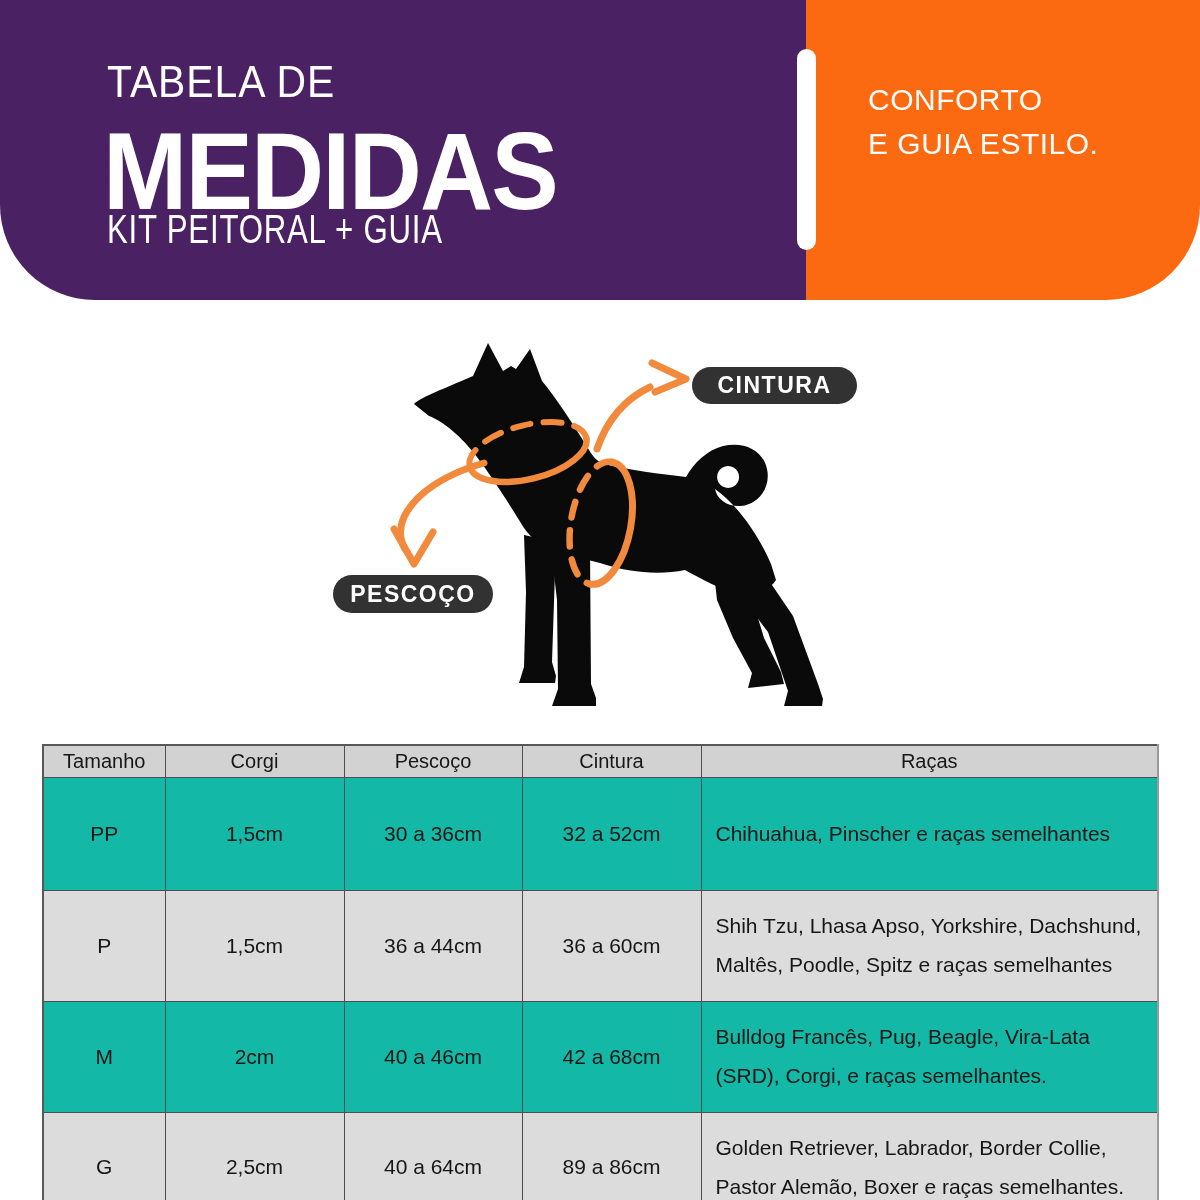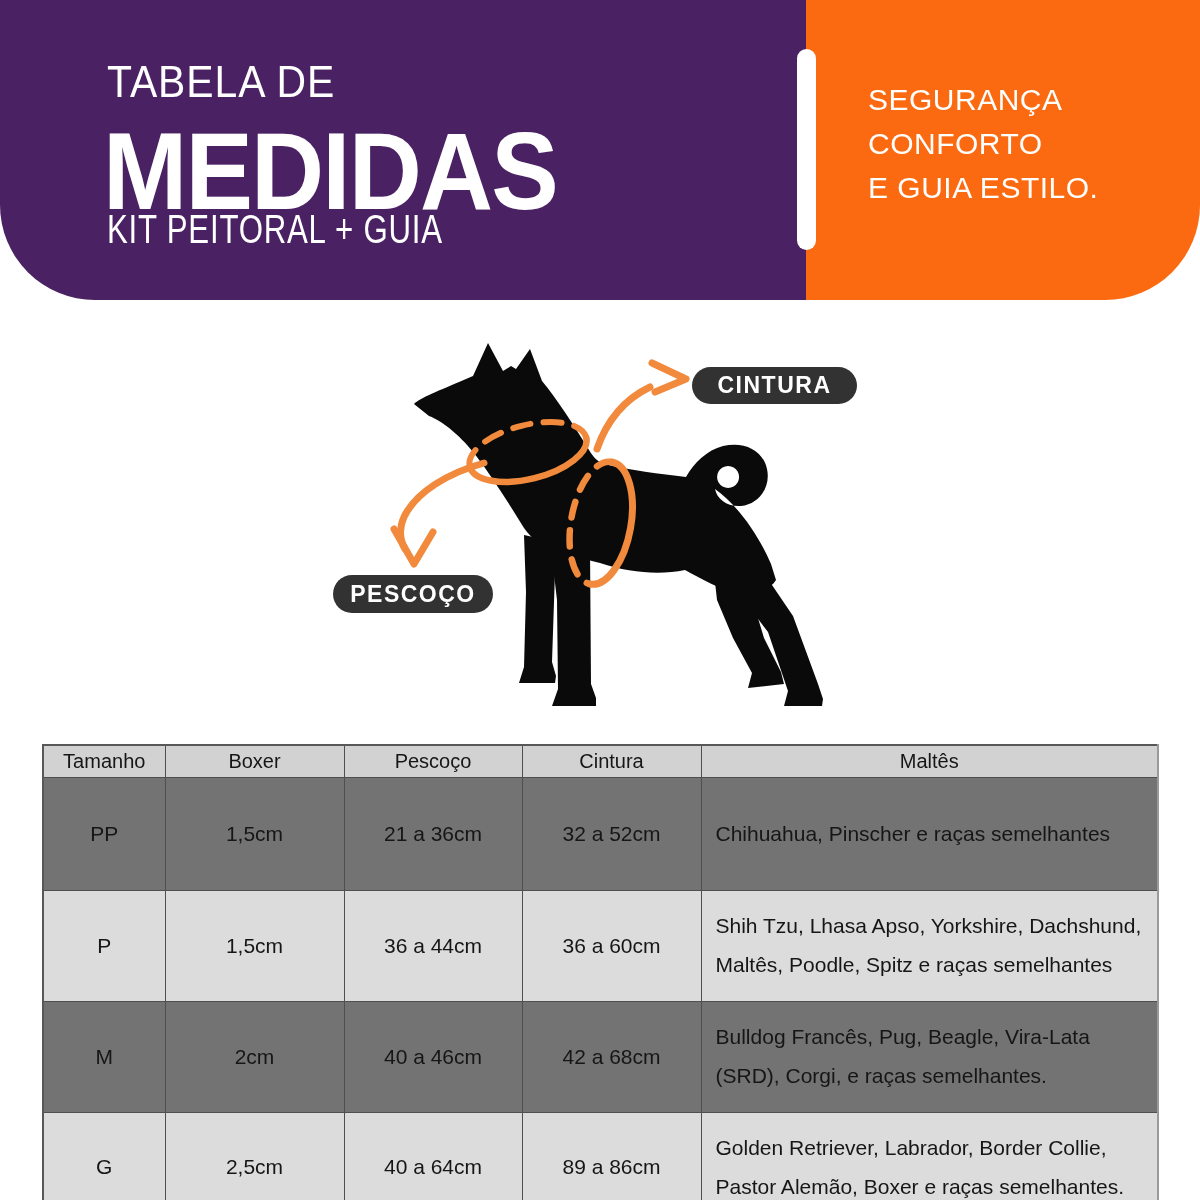--- a/index.html
+++ b/index.html
@@ -37,40 +37,39 @@
   .ink{fill:var(--ink);}
   .ring{stroke:var(--accent);fill:none;stroke-linecap:round;}
   .arrow{stroke:var(--accent);fill:none;stroke-linecap:round;stroke-linejoin:round;}
 
   
   .size-table{left:42px;top:744px;width:1115px;border-collapse:collapse;table-layout:fixed;
               border:2px solid #585858;border-right:2px solid #9a9a9a;border-bottom:3px solid #9a9a9a;}
   .size-table th,.size-table td{border:1px solid #4f4f4f;color:#161616;font-weight:400;
               text-align:center;vertical-align:middle;}
   .size-table th{background:var(--table-header-bg);font-size:20px;height:29px;}
-  .size-table td{font-size:21px;line-height:1.85;background:#737373;}
+  .size-table td{font-size:21px;line-height:1.85;background:#14b8a6;}
   .size-table tr.alt td{background:var(--table-alt-bg);}
   .size-table td.races{text-align:left;padding:4px 14px;}
   .r-pp td{height:104px;} .r-p td{height:102px;} .r-m td{height:102px;} .r-g td{height:101px;}
 </style>
 </head>
 <body>
 
 <div class="abs purple-panel"></div>
 <div class="abs orange-panel"></div>
 <div class="abs divider-pill"></div>
 
 <div class="abs title-block">
   <div class="t-kicker">TABELA DE</div>
   <div class="t-main">MEDIDAS</div>
   <div class="t-sub">KIT PEITORAL + GUIA</div>
 </div>
 
 <div class="abs tagline">
-  <div>SEGURANÇA</div>
   <div>CONFORTO</div>
   <div>E GUIA ESTILO.</div>
 </div>
 
 <svg class="abs dog-svg" viewBox="330 330 540 390">
 
   <path class="ink" fill-rule="evenodd" d="
     M 414 404
     C 420 398 438 391 466 379
     L 473 376 L 488 343 L 503 371
@@ -126,31 +125,31 @@
   <colgroup>
     <col style="width:122px">
       <col style="width:179px">
       <col style="width:178px">
     <col style="width:179px">
       <col style="width:457px">
   </colgroup>
   <thead>
     <tr>
       <th>Tamanho</th>
-      <th>Boxer</th>
+      <th>Corgi</th>
       <th>Pescoço</th>
       <th>Cintura</th>
-      <th>Maltês</th>
+      <th>Raças</th>
     </tr>
   </thead>
   <tbody>
     <tr class="r-pp">
       <td>PP</td>
       <td>1,5cm</td>
-      <td>21 a 36cm</td>
+      <td>30 a 36cm</td>
       <td>32 a 52cm</td>
       <td class="races">Chihuahua, Pinscher e raças semelhantes</td>
     </tr>
     <tr class="r-p alt">
       <td>P</td>
       <td>1,5cm</td>
       <td>36 a 44cm</td>
       <td>36 a 60cm</td>
       <td class="races">Shih Tzu, Lhasa Apso, Yorkshire, Dachshund, Maltês, Poodle, Spitz e raças semelhantes</td>
     </tr>

